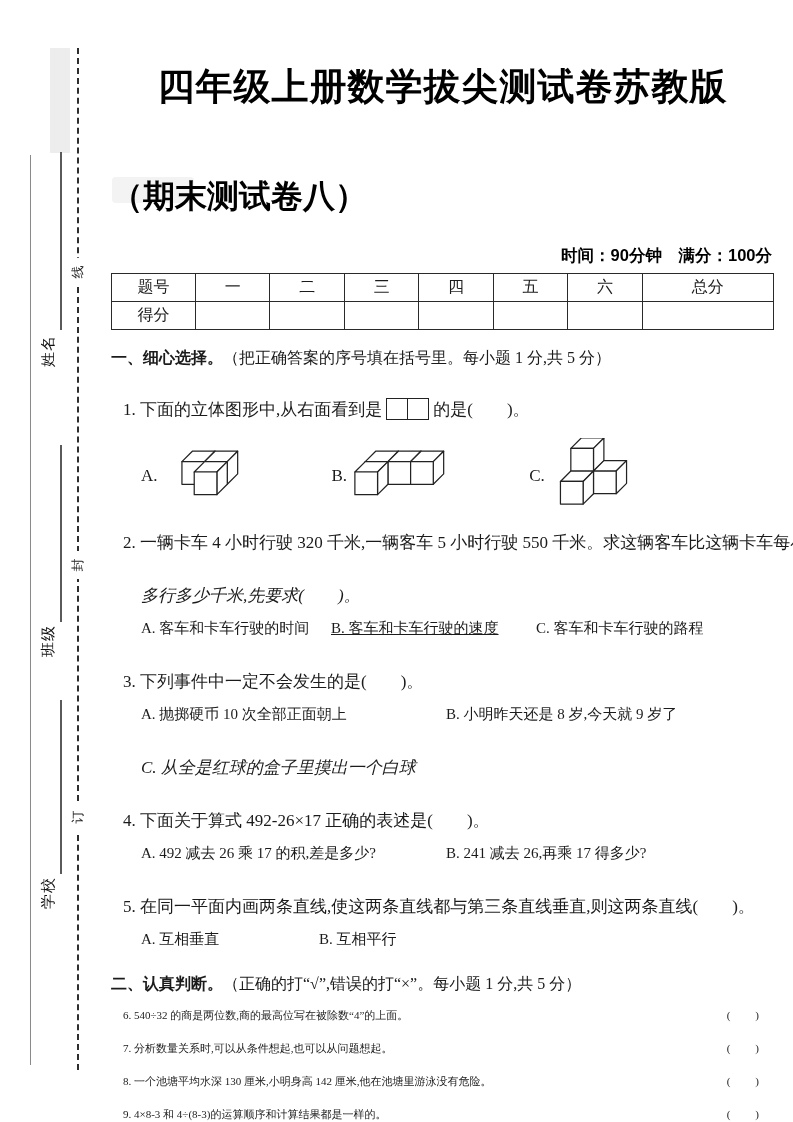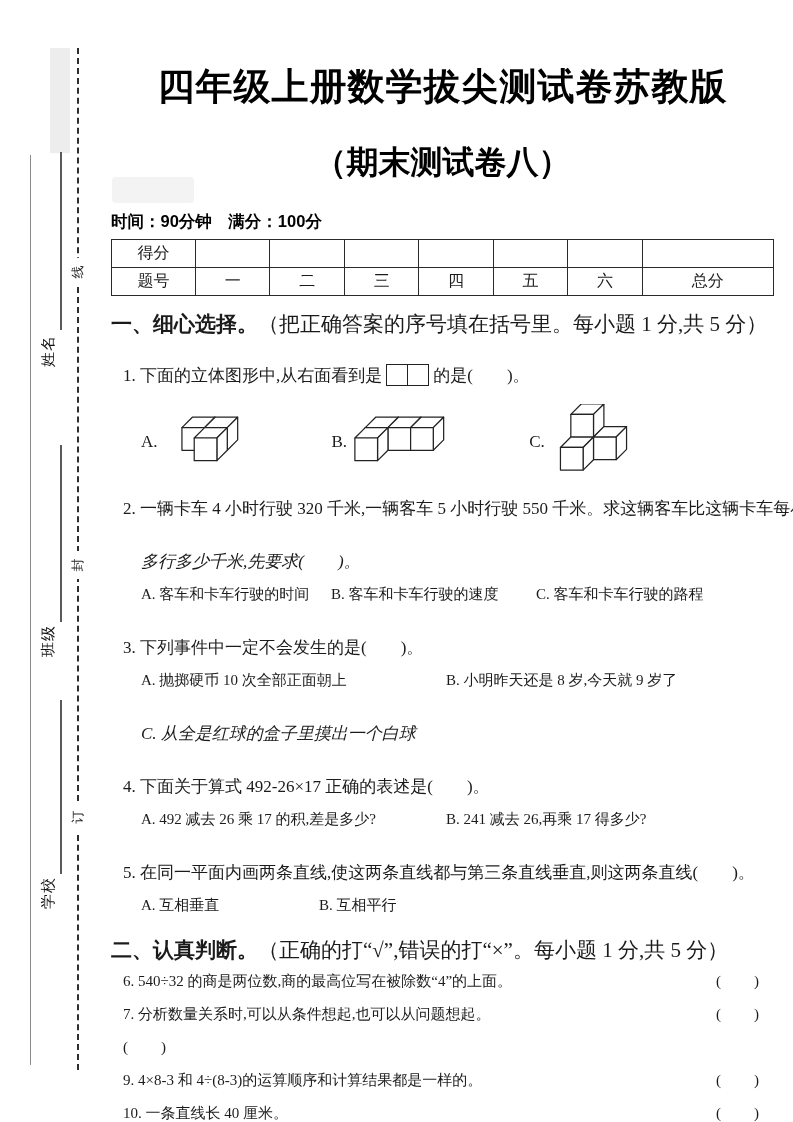--- a/index.html
+++ b/index.html
@@ -17,45 +17,45 @@
   .blank-line { position:absolute; left:60px; width:0; border-left:2px solid #5a5a5a; }
   .mlabel     { position:absolute; left:26px; width:44px; height:20px; text-align:center;
                 font-size:15px; line-height:20px; letter-spacing:1px; color:#111;
                 transform:rotate(-90deg); font-family:"Liberation Sans",sans-serif; }
   .gray-strip { position:absolute; left:50px; top:48px; width:20px; height:105px; background:#ededed; }
   .smudge     { position:absolute; left:112px; top:177px; width:82px; height:26px; background:#f3f3f3; border-radius:4px; }
   
   .content { position:absolute; left:111px; top:0; width:663px; }
   .title    { margin:64px 0 0; text-align:center; font-family:"Liberation Sans","DejaVu Sans",sans-serif;
               font-weight:900; font-size:37px; line-height:46px; letter-spacing:1px; color:#000; }
-  .subtitle { margin:32px 0 0; text-align:center; font-family:"Liberation Sans","DejaVu Sans",sans-serif;
+  .subtitle { margin:66px 0 0; font-family:"Liberation Sans","DejaVu Sans",sans-serif;
               font-weight:900; font-size:32px; line-height:40px; color:#000; }
-  .meta     { margin:28px 2px 0 0; text-align:left; font-family:"Liberation Sans","DejaVu Sans",sans-serif;
+  .meta     { margin:28px 2px 0 0; text-align:right; font-family:"Liberation Sans","DejaVu Sans",sans-serif;
               font-weight:bold; font-size:16.5px; line-height:22px; color:#000; }
   table.score { width:100%; border-collapse:collapse; margin-top:7px; }
   table.score td { border:1.5px solid #2a2a2a; height:27px; text-align:center;
                    font-size:16px; padding:0 2px; }
-  .sec-head { margin-top:13px; font-size:21px; line-height:30px; white-space:nowrap; }
+  .sec-head { margin-top:13px; font-size:16px; line-height:30px; white-space:nowrap; }
   .sec-head .b { font-weight:bold; font-family:"Liberation Sans","DejaVu Sans",sans-serif; }
   .qline  { font-size:17px; line-height:33px; padding-left:12px; white-space:nowrap;margin-top:20px; }
   .indent { padding-left:30px;font-style:italic; }
   .optrow { display:flex; font-size:15px; line-height:33px; padding-left:30px; white-space:nowrap; }
-  .w190 { width:190px; } .w205 { width:205px; } .w305 { width:305px; } .w178 { width:178px; } .w210 { width:210px; }
+  .w190 { width:190px; } .w205 { width:205px;text-decoration:underline; } .w305 { width:305px; } .w178 { width:178px; } .w210 { width:210px; }
   
   .sq2 { display:inline-flex; vertical-align:-5px; margin:0 4px; }
   .sq2 i { display:block; width:20px; height:20px; border:1.6px solid #222; background:#fff; }
   .sq2 i + i { border-left:none; }
   
   .figrow { display:flex; margin-top:4px; height:76px; align-items:flex-end; }
   .fig { display:flex; align-items:flex-end; }
   .figlabel { font-size:17px; margin:0 4px 20px 0; }
   .f-a { margin-left:30px; } .f-b { margin-left:64px; } .f-c { margin-left:72px; }
   .cf { fill:#fff; stroke:#222; stroke-width:1.3; stroke-linejoin:round; }
   
-  .jrow { display:flex; justify-content:space-between; font-size:15px; line-height:33px;
+  .jrow { display:flex; justify-content:space-between; font-size:11px; line-height:33px;
           padding-left:12px; padding-right:14px; white-space:nowrap;text-align:center; }
   .jbr { letter-spacing:1px; }
 </style>
 </head>
 <body>
 
 <div class="sheet">
 
   <div class="gray-strip"></div>
   <div class="outer-rule"></div>
@@ -85,38 +85,38 @@
           <col>
           <col>
           <col>
           <col>
           <col>
           <col>
           <col>
         </colgroup>
       <tbody>
           <tr>
-        <td>得分</td>
-        <td></td>
-        <td></td>
-        <td></td>
-        <td></td>
-        <td></td>
-        <td></td>
-        <td></td>
-      </tr>
-      <tr>
         <td>题号</td>
         <td>一</td>
         <td>二</td>
         <td>三</td>
         <td>四</td>
         <td>五</td>
         <td>六</td>
         <td>总分</td>
+      </tr>
+      <tr>
+        <td>得分</td>
+        <td></td>
+        <td></td>
+        <td></td>
+        <td></td>
+        <td></td>
+        <td></td>
+        <td></td>
       </tr>
     </tbody>
       </table>
 
     <div class="sec-head">
       <span class="b">一、细心选择。</span><span>（把正确答案的序号填在括号里。每小题 1 分,共 5 分）</span>
     </div>
 
     <div class="qline">
       <span>1. 下面的立体图形中,从右面看到是</span><span class="sq2">
@@ -206,20 +206,21 @@
 
     <div class="jrow">
       <span>6. 540÷32 的商是两位数,商的最高位写在被除数“4”的上面。</span>
       <span class="jbr">(　　)</span>
     </div>
     <div class="jrow">
       <span>7. 分析数量关系时,可以从条件想起,也可以从问题想起。</span>
       <span class="jbr">(　　)</span>
     </div>
     <div class="jrow">
+      <span>8. 一个池塘平均水深 130 厘米,小明身高 142 厘米,他在池塘里游泳没有危险。</span>
       <span class="jbr">(　　)</span>
     </div>
     <div class="jrow">
       <span>9. 4×8-3 和 4÷(8-3)的运算顺序和计算结果都是一样的。</span>
       <span class="jbr">(　　)</span>
     </div>
     <div class="jrow">
       <span>10. 一条直线长 40 厘米。</span>
       <span class="jbr">(　　)</span>
     </div>

